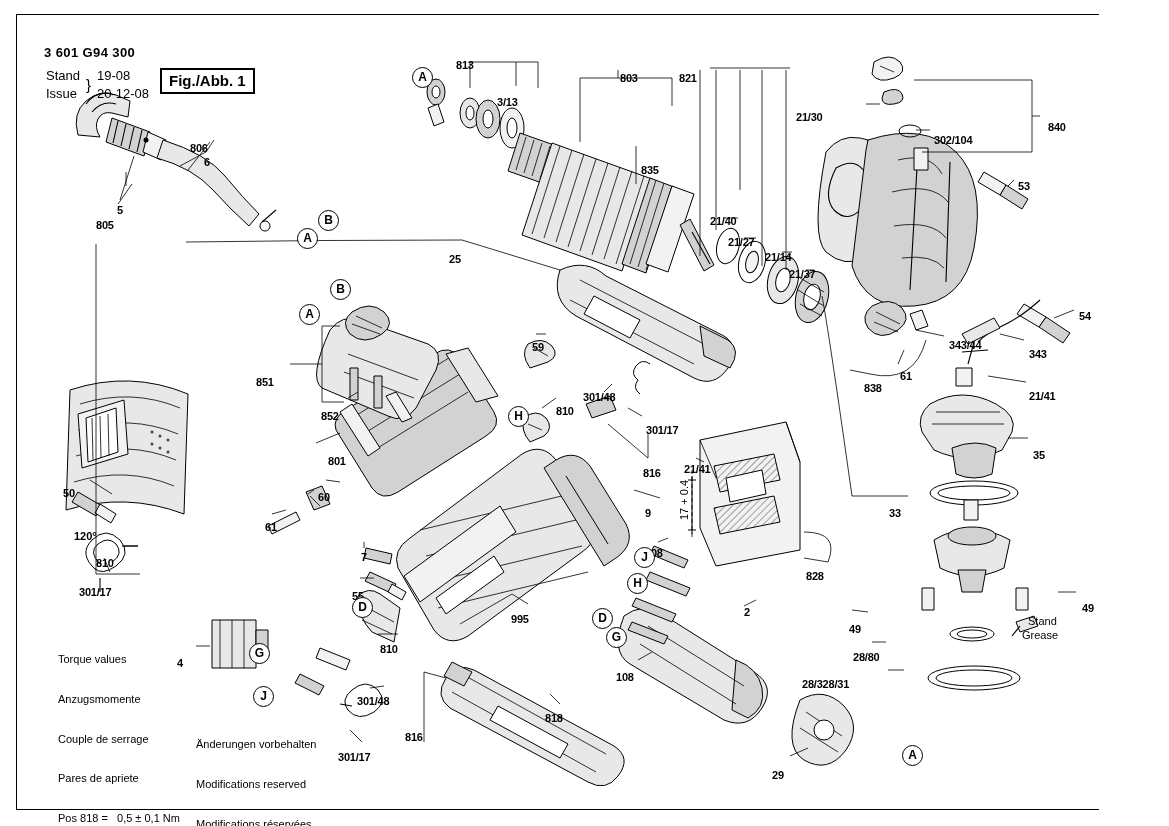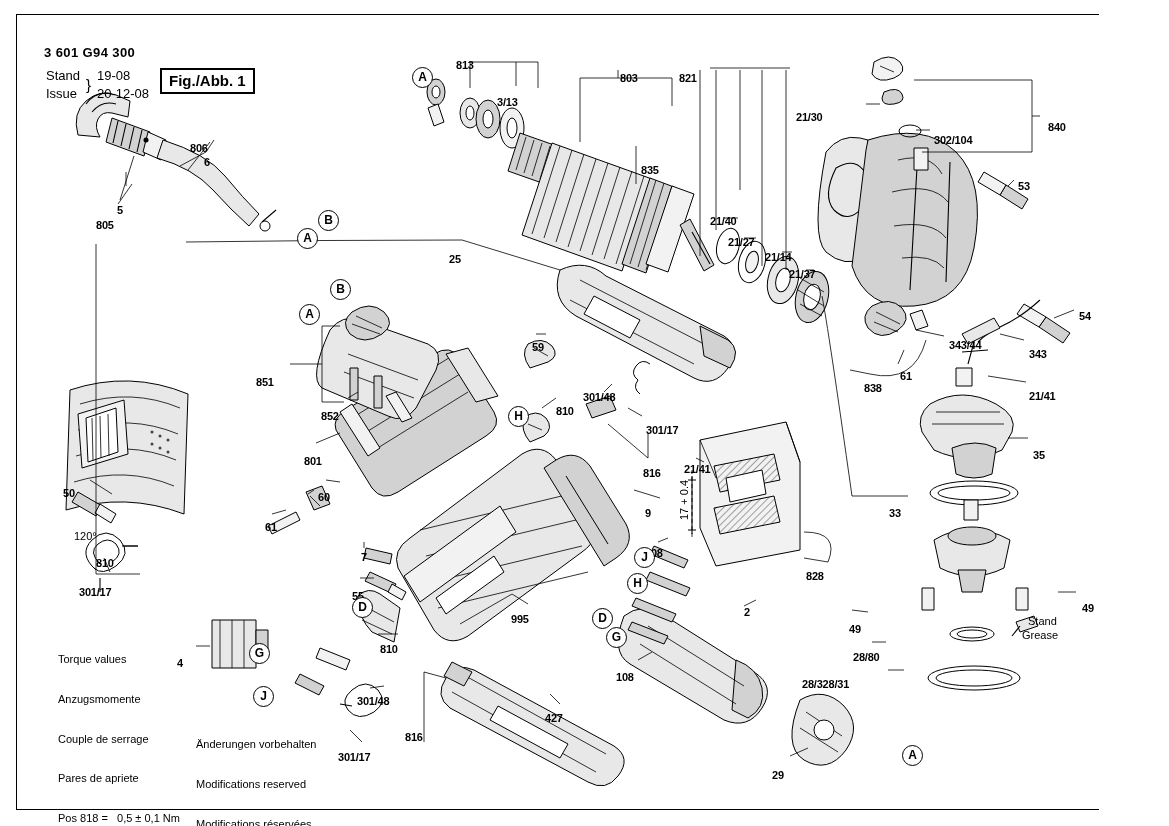--- a/index.html
+++ b/index.html
@@ -35,21 +35,21 @@
     white-space: nowrap;
     letter-spacing: -0.2px;
     margin-top: 12px;
   }
   .txt {
     position: absolute;
     font-size: 11px;
     line-height: 13px;
     white-space: nowrap;
   }
-  .txt.b { font-weight: normal; }
+  .txt.b { font-weight: bold; }
   .partno {
     position: absolute;
     left: 44px;
     top: 45px;
     font-size: 13px;
     font-weight: bold;
     letter-spacing: 0.4px;
   }
   .stand {
     position: absolute;
@@ -504,21 +504,21 @@
       <div class="lbl" style="left: 1029px; top: 336px;">343</div>
       <div class="lbl" style="left: 532px; top: 329px;">59</div>
       <div class="lbl" style="left: 256px; top: 364px;">851</div>
       <div class="lbl" style="left: 900px; top: 358px;">61</div>
       <div class="lbl" style="left: 848px; top: 370px; padding-left: 16px;">838</div>
       <div class="lbl" style="left: 1029px; top: 378px;">21/41</div>
       <div class="lbl" style="left: 583px; top: 379px;">301/48</div>
       <div class="lbl" style="left: 556px; top: 393px;">810</div>
       <div class="lbl" style="left: 646px; top: 412px;">301/17</div>
       <div class="lbl" style="left: 321px; top: 398px;">852</div>
-      <div class="lbl" style="left: 272px; top: 443px; padding-left: 32px;">801</div>
+      <div class="lbl" style="left: 296px; top: 443px; padding-left: 32px;">801</div>
       <div class="lbl" style="left: 1033px; top: 437px; text-align: right;">35</div>
       <div class="lbl" style="left: 643px; top: 455px;">816</div>
       <div class="lbl" style="left: 684px; top: 451px;">21/41</div>
       <div class="lbl" style="left: 63px; top: 475px;">50</div>
       <div class="lbl" style="left: 318px; top: 479px;">60</div>
       <div class="lbl" style="left: 645px; top: 495px;">9</div>
       <div class="lbl" style="left: 889px; top: 495px;">33</div>
       <div class="lbl" style="left: 265px; top: 509px;">61</div>
       <div class="lbl" style="left: 96px; top: 545px;">810</div>
       <div class="lbl" style="left: 361px; top: 539px;">7</div>
@@ -529,21 +529,21 @@
       <div class="lbl" style="left: 744px; top: 594px;">2</div>
       <div class="lbl" style="left: 849px; top: 611px;">49</div>
       <div class="lbl" style="left: 1082px; top: 590px;">49</div>
       <div class="lbl" style="left: 511px; top: 601px;">995</div>
       <div class="lbl" style="left: 853px; top: 639px;">28/80</div>
       <div class="lbl" style="left: 177px; top: 645px;">4</div>
       <div class="lbl" style="left: 380px; top: 631px;">810</div>
       <div class="lbl" style="left: 616px; top: 659px;">108</div>
       <div class="lbl" style="left: 802px; top: 666px;">28/328/31</div>
       <div class="lbl" style="left: 357px; top: 683px;">301/48</div>
-      <div class="lbl" style="left: 545px; top: 700px;">427</div>
+      <div class="lbl" style="left: 545px; top: 700px;">818</div>
       <div class="lbl" style="left: 405px; top: 719px;">816</div>
       <div class="lbl" style="left: 338px; top: 739px;">301/17</div>
       <div class="lbl" style="left: 772px; top: 757px;">29</div>
     </div>
   <div id="letter-layer">
       <div class="circ" style="left: 412px; top: 67px;">A</div>
       <div class="circ" style="left: 318px; top: 210px;">B</div>
       <div class="circ" style="left: 297px; top: 228px;">A</div>
       <div class="circ" style="left: 330px; top: 279px;">B</div>
       <div class="circ" style="left: 299px; top: 304px;">A</div>

